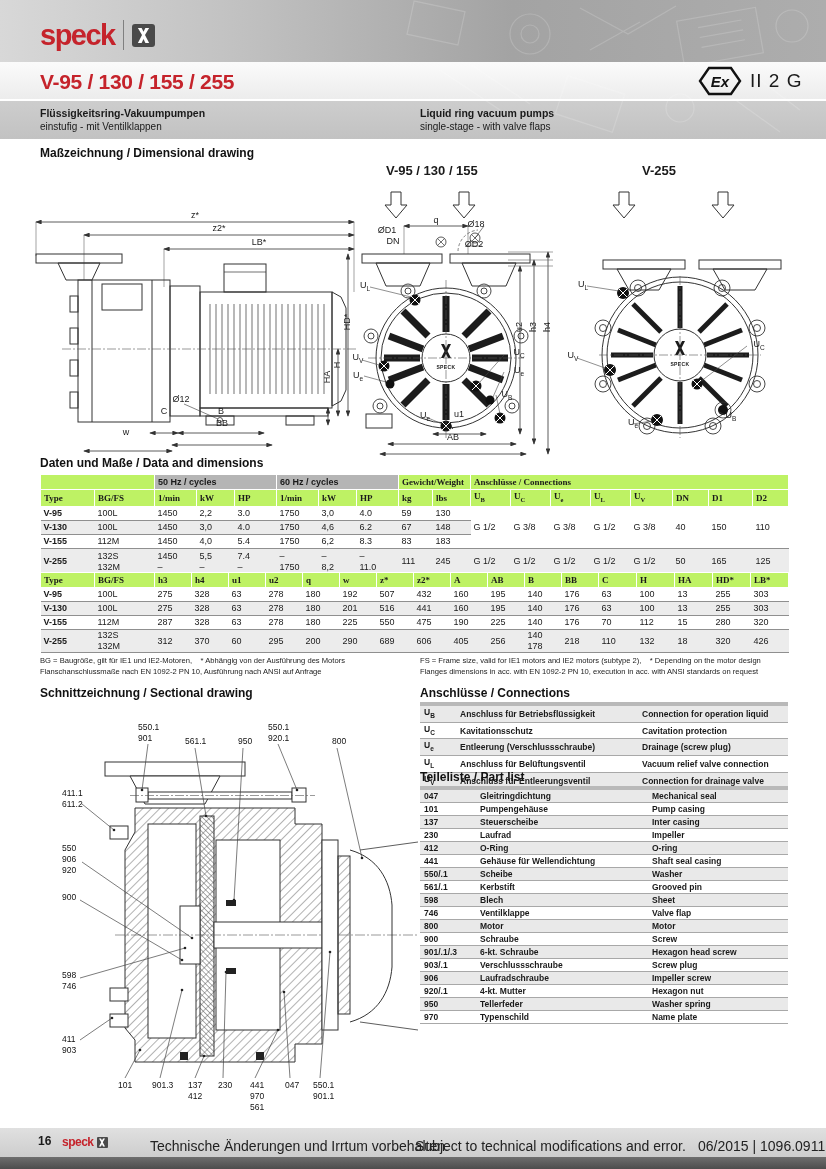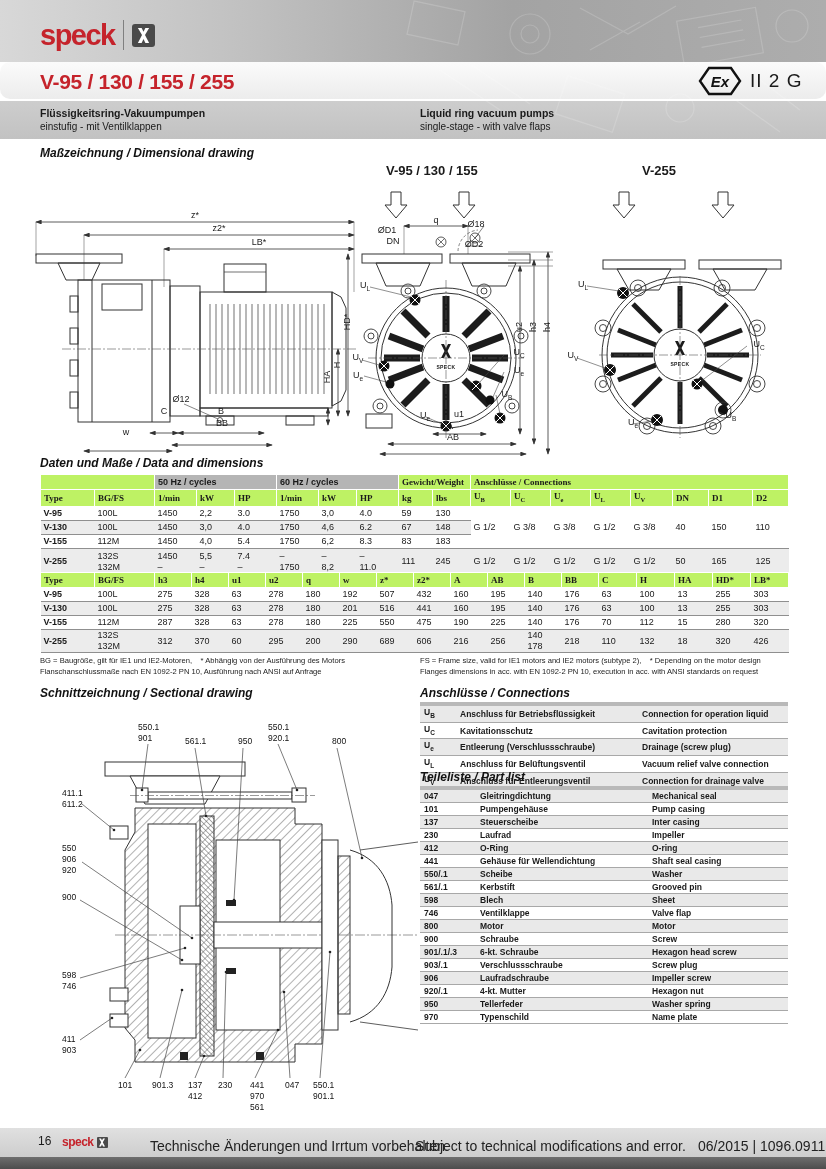--- a/index.html
+++ b/index.html
@@ -2,36 +2,36 @@
 <html><head>
 <meta charset="utf-8">
 <style>
   html,body{margin:0;padding:0;background:#e8e8e8;}
   .page{position:relative;width:826px;height:1169px;background:#ffffff;overflow:hidden;
         font-family:"Liberation Sans","DejaVu Sans",sans-serif;color:#1a1a1a;}
   
   .band-top{position:absolute;left:0;top:0;width:826px;height:62px;
     background:linear-gradient(90deg,#d8d8d8 0%,#c2c2c2 28%,#a3a3a3 62%,#adadad 100%);}
   .band-title{position:absolute;left:0;top:62px;width:826px;height:37px;
-    background:linear-gradient(180deg,#fbfbfb,#ececec);border-radius:10px;}
+    background:linear-gradient(180deg,#fbfbfb,#ececec);}
   .band-sub{position:absolute;left:0;top:101px;width:826px;height:38px;
     background:linear-gradient(180deg,#cdcdcd,#c2c2c2);}
   .decor{position:absolute;left:380px;top:0;pointer-events:none;}
   .logo{position:absolute;left:40px;top:20px;display:flex;align-items:center;gap:8px;}
   .logo-text{color:#c5232b;font-size:29px;font-weight:700;letter-spacing:-1.5px;line-height:1;}
   .logo-divider{width:1px;height:30px;background:#808080;}
   .logo-box{width:23px;height:23px;background:#4a4a4a;border-radius:3px;display:flex;align-items:center;justify-content:center;}
   .model-title{position:absolute;left:40px;top:8px;color:#c5232b;font-size:21px;font-weight:700;letter-spacing:-0.3px;}
   .ex-group{position:absolute;left:698px;top:4px;display:flex;align-items:center;gap:8px;}
   .ex-class{font-size:19px;color:#1a1a1a;letter-spacing:1px;}
   .sub-col{position:absolute;top:6px;}
   .sub-bold{font-size:10.5px;font-weight:700;}
   .sub-normal{font-size:10px;margin-top:2px;}
   
-  .h-sec{position:absolute;font-size:12px;font-weight:700;color:#111;font-style:italic;}
+  .h-sec{position:absolute;font-size:12px;font-weight:700;color:#111;}
   
   .fig-title{position:absolute;font-size:13px;font-weight:700;}
   .dlab{position:absolute;font-size:9px;line-height:1.1;text-align:center;width:40px;white-space:pre;}
   .dlab.sm{width:26px;}
   .dlab sub{font-size:6.5px;}
   .rot{transform:rotate(-90deg);width:24px;height:10px;}
   .callout{position:absolute;font-size:8.5px;line-height:1.28;white-space:pre-line;color:#111;}
   svg{display:block;}
   .drw{position:absolute;overflow:visible;}
   
@@ -54,21 +54,21 @@
   .legend{top:702px;}
   .plist{top:786px;}
   .legend td,.plist td{padding:0 4px;height:12px;border-bottom:1px solid #a8a8a8;font-weight:700;line-height:12px;}
   .legend tr:nth-child(odd) td,.plist tr:nth-child(odd) td{background:#e9e9e9;}
   .legend sub,.plist sub{font-size:6.5px;}
   
   .footer-band{position:absolute;left:0;top:1128px;width:826px;height:29px;
     background:linear-gradient(180deg,#e0e0e0,#cdcdcd);}
   .bottom-bar{position:absolute;left:0;top:1157px;width:826px;height:12px;
     background:linear-gradient(180deg,#6e6e6e,#4d4d4d);}
-  .f-page{position:absolute;left:38px;top:1134px;font-size:12px;font-weight:400;}
+  .f-page{position:absolute;left:38px;top:1134px;font-size:12px;font-weight:700;}
   .f-logo{position:absolute;left:62px;top:1135px;display:flex;align-items:center;gap:3px;}
   .f-logo-text{color:#c5232b;font-size:12px;font-weight:700;letter-spacing:-0.5px;}
   .f-box{width:11px;height:11px;background:#4a4a4a;border-radius:1px;display:flex;align-items:center;justify-content:center;}
   .f-note{position:absolute;top:1138px;font-size:14px;color:#222;}
 </style>
 </head>
 <body>
 
 <div class="page">
 
@@ -634,21 +634,21 @@
           <td>132S
 132M</td>
           <td>312</td>
           <td>370</td>
           <td>60</td>
           <td>295</td>
           <td>200</td>
           <td>290</td>
           <td>689</td>
           <td>606</td>
-          <td>216</td>
+          <td>405</td>
           <td>256</td>
           <td>140
 178</td>
           <td>218</td>
           <td>110</td>
           <td>132</td>
           <td>18</td>
           <td>320</td>
           <td>426</td>
         </tr>

